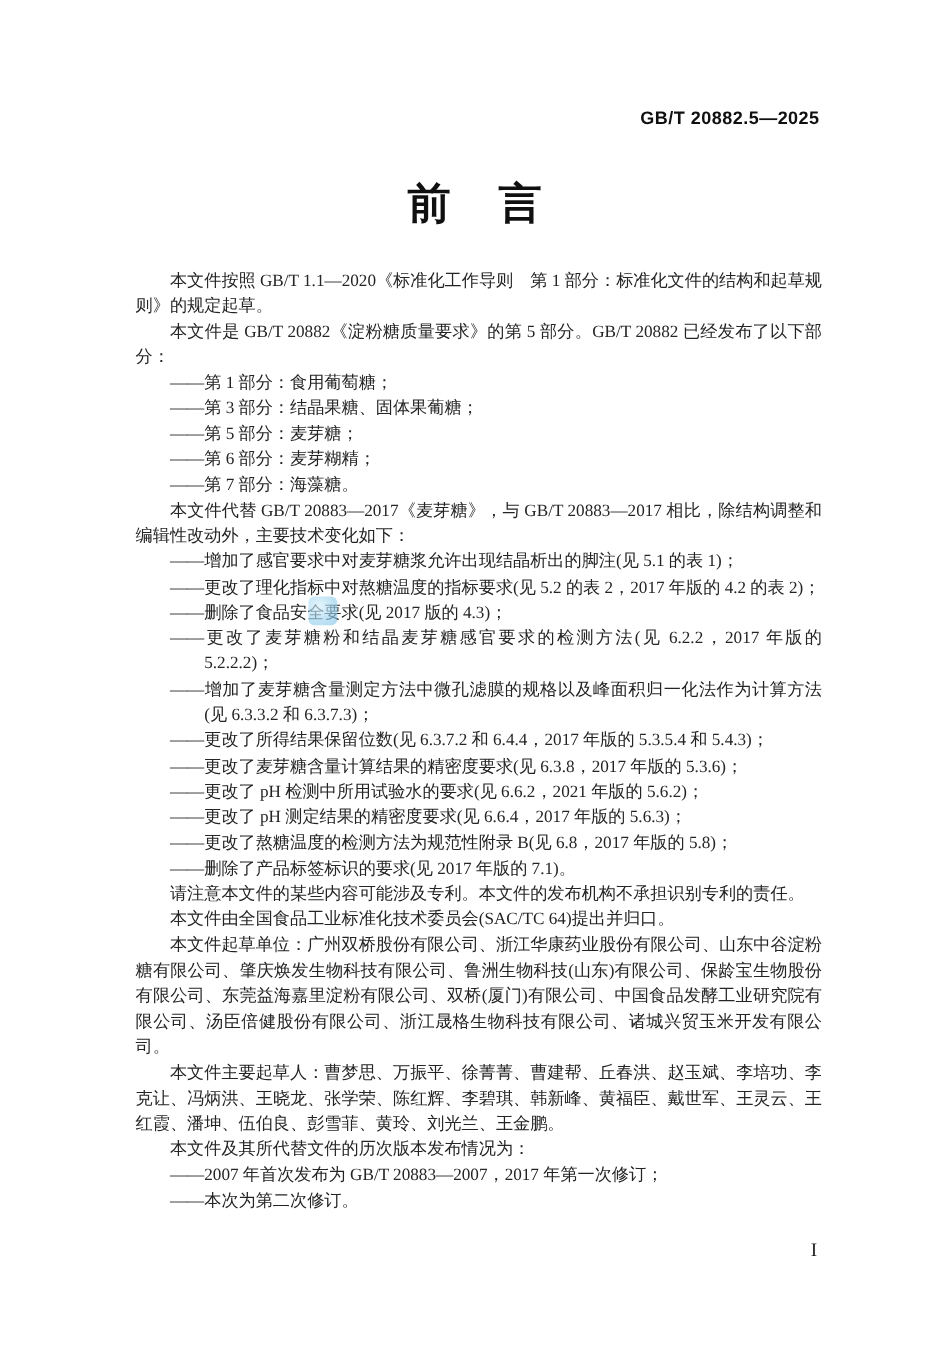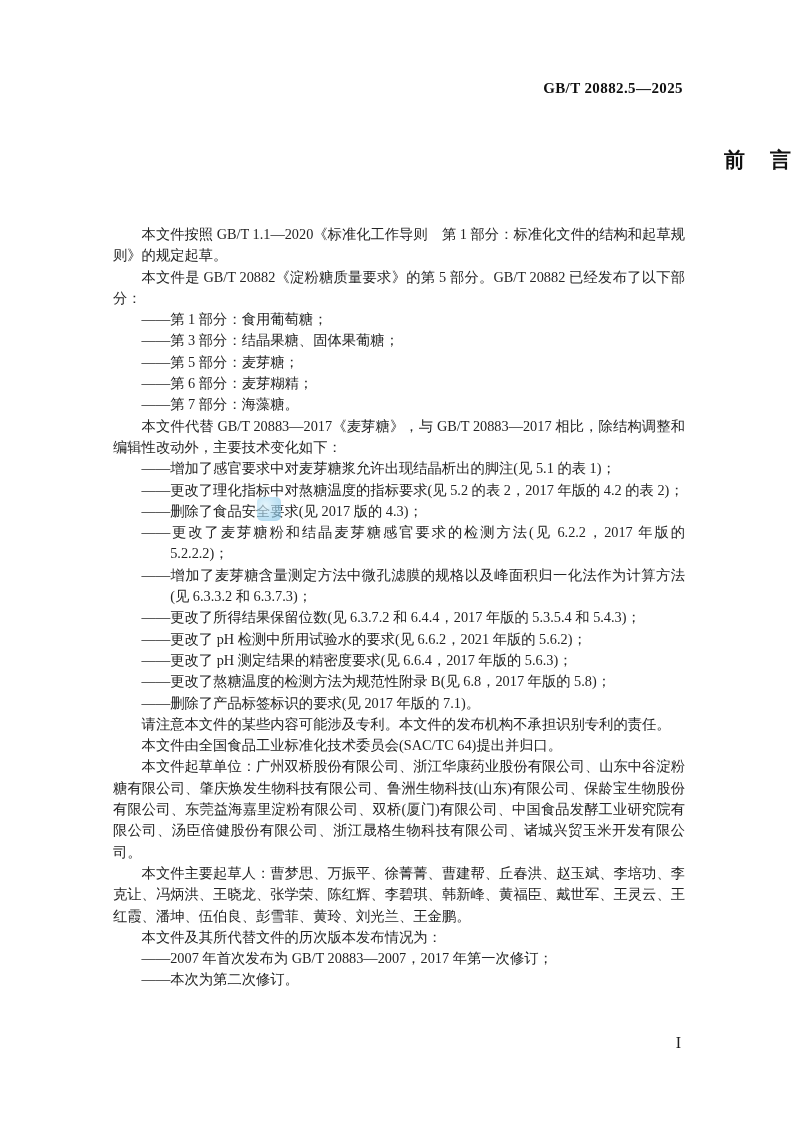--- a/index.html
+++ b/index.html
@@ -7,36 +7,36 @@
     position: relative;
     width: 793px;
     height: 1122px;
     background: #ffffff;
     overflow: hidden;
     font-family: "Liberation Serif", "DejaVu Serif", serif;
     color: #212121;
   }
   .doc-code {
     position: absolute;
-    top: 80px;
+    top: 90px;
     right: 110px;
-    font-family: Liberation Serif, serif;
+    font-family: Liberation Sans, sans-serif;
     font-weight: 700;
     font-size: 15px;
     letter-spacing: 0.4px;
     color: #101010;
   }
   .title {
     position: absolute;
     top: 146px;
     left: 0;
     width: 100%;
     margin: 0;
-    text-align: right;
-    font-size: 21px;
+    text-align: center;
+    font-size: 36px;
     font-weight: 700;
     letter-spacing: 2px;
     color: #101010;
   }
   .doc-body {
     position: absolute;
     top: 224px;
     left: 113px;
     width: 572px;
     font-size: 14.3px;
@@ -80,20 +80,21 @@
       <div class="item">——第 5 部分：麦芽糖；</div>
       <div class="item">——第 6 部分：麦芽糊精；</div>
       <div class="item">——第 7 部分：海藻糖。</div>
       <div class="para">本文件代替 GB/T 20883—2017《麦芽糖》，与 GB/T 20883—2017 相比，除结构调整和编辑性改动外，主要技术变化如下：</div>
       <div class="item">——增加了感官要求中对麦芽糖浆允许出现结晶析出的脚注(见 5.1 的表 1)；</div>
       <div class="item">——更改了理化指标中对熬糖温度的指标要求(见 5.2 的表 2，2017 年版的 4.2 的表 2)；</div>
       <div class="item">——删除了食品安全要求(见 2017 版的 4.3)；</div>
       <div class="item">——更改了麦芽糖粉和结晶麦芽糖感官要求的检测方法(见 6.2.2，2017 年版的 5.2.2.2)；</div>
       <div class="item">——增加了麦芽糖含量测定方法中微孔滤膜的规格以及峰面积归一化法作为计算方法(见 6.3.3.2 和 6.3.7.3)；</div>
       <div class="item">——更改了所得结果保留位数(见 6.3.7.2 和 6.4.4，2017 年版的 5.3.5.4 和 5.4.3)；</div>
+      <div class="item">——更改了麦芽糖含量计算结果的精密度要求(见 6.3.8，2017 年版的 5.3.6)；</div>
       <div class="item">——更改了 pH 检测中所用试验水的要求(见 6.6.2，2021 年版的 5.6.2)；</div>
       <div class="item">——更改了 pH 测定结果的精密度要求(见 6.6.4，2017 年版的 5.6.3)；</div>
       <div class="item">——更改了熬糖温度的检测方法为规范性附录 B(见 6.8，2017 年版的 5.8)；</div>
       <div class="item">——删除了产品标签标识的要求(见 2017 年版的 7.1)。</div>
       <div class="para">请注意本文件的某些内容可能涉及专利。本文件的发布机构不承担识别专利的责任。</div>
       <div class="para">本文件由全国食品工业标准化技术委员会(SAC/TC 64)提出并归口。</div>
       <div class="para">本文件起草单位：广州双桥股份有限公司、浙江华康药业股份有限公司、山东中谷淀粉糖有限公司、肇庆焕发生物科技有限公司、鲁洲生物科技(山东)有限公司、保龄宝生物股份有限公司、东莞益海嘉里淀粉有限公司、双桥(厦门)有限公司、中国食品发酵工业研究院有限公司、汤臣倍健股份有限公司、浙江晟格生物科技有限公司、诸城兴贸玉米开发有限公司。</div>
       <div class="para">本文件主要起草人：曹梦思、万振平、徐菁菁、曹建帮、丘春洪、赵玉斌、李培功、李克让、冯炳洪、王晓龙、张学荣、陈红辉、李碧琪、韩新峰、黄福臣、戴世军、王灵云、王红霞、潘坤、伍伯良、彭雪菲、黄玲、刘光兰、王金鹏。</div>
       <div class="para">本文件及其所代替文件的历次版本发布情况为：</div>
       <div class="item">——2007 年首次发布为 GB/T 20883—2007，2017 年第一次修订；</div>

